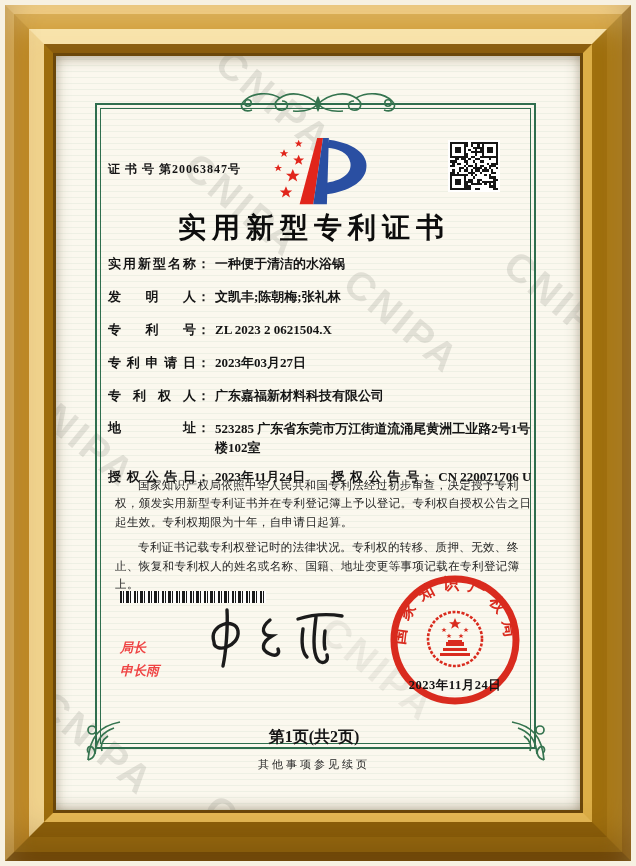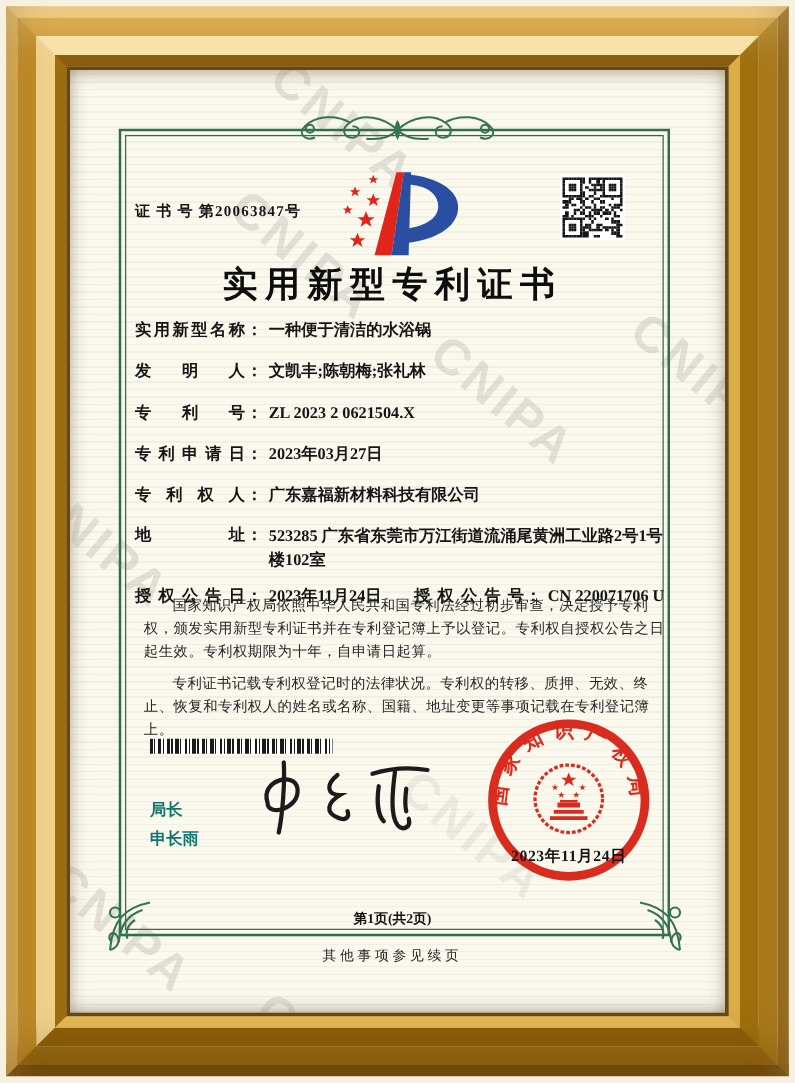--- a/index.html
+++ b/index.html
@@ -54,27 +54,27 @@
   .frow.addr{margin-bottom:12px;}
   .frow.addr .fvalue{max-width:324px;line-height:1.4;}
   .pair2{display:flex;margin-left:26px;}
 
   .paras{position:absolute;left:54px;top:420px;width:430px;font-size:11.5px;line-height:1.6;color:#262626;}
   .paras p{margin:0 5px 7px;text-indent:2em;letter-spacing:.4px;}
 
   .barcode{position:absolute;left:64px;top:535px;width:146px;height:12px;
     background:repeating-linear-gradient(90deg,#1a1a1a 0 2px,#fdfdfd 2px 3px,#1a1a1a 3px 4px,#fdfdfd 4px 6px,#1a1a1a 6px 9px,#fdfdfd 9px 10px,#1a1a1a 10px 11px,#fdfdfd 11px 14px);}
 
-  .signer{position:absolute;left:64px;top:580px;font-size:13px;font-weight:600;line-height:1.8;color:#0f766e;}
+  .signer{position:absolute;left:64px;top:580px;font-size:13px;font-weight:600;line-height:1.8;color:#ef4444;font-style:italic;}
   .signature{position:absolute;left:138px;top:546px;}
 
   .seal{position:absolute;left:332px;top:517px;width:134px;height:134px;}
   .seal-date{position:absolute;left:0;right:0;bottom:13px;text-align:center;font-size:12.5px;font-weight:700;color:#141414;letter-spacing:.5px;}
 
-  .pageinfo{position:absolute;left:0;right:8px;top:671px;text-align:center;font-size:11px;font-weight:600;}
+  .pageinfo{position:absolute;left:0;right:8px;top:671px;text-align:center;font-size:16px;font-weight:600;}
   .continuation{position:absolute;left:0;right:8px;top:701px;text-align:center;font-size:11px;letter-spacing:3px;color:#262626;}
 </style>
 </head>
 <body>
 
 <div class="f1"></div>
 <div class="f2"></div>
 <div class="f3"></div>
 <div class="f4"></div>
 <div class="f5"></div>

